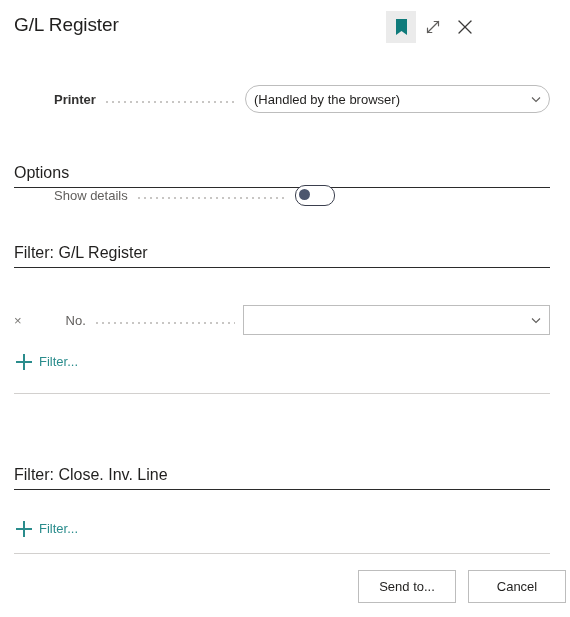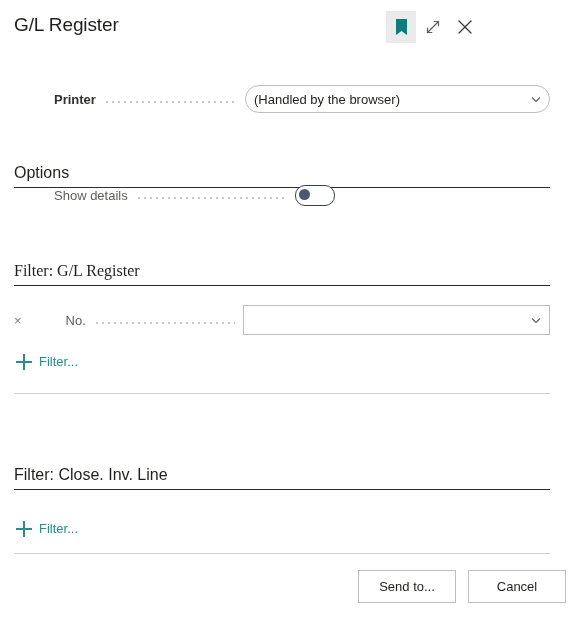--- a/index.html
+++ b/index.html
@@ -291,21 +291,21 @@
 </div>
 
 <div class="row" style="top:185px;">
   <span class="field-label muted">Show details</span>
   <span class="leader" style="flex:0 0 151px;"></span>
   <div class="toggle">
     <span class="knob"></span>
   </div>
 </div>
 
-<div class="section" style="top:262px;font-family:Liberation Serif, serif;">
+<div class="section" style="top:244px;">
   <div class="section-title">Filter: G/L Register</div>
   <div class="section-rule"></div>
 </div>
 
 <div class="row" style="top:305px;">
   <span class="clear-x">×</span>
   <span class="field-label muted">No.</span>
   <span class="leader"></span>
   <div class="dropdown" style="width:307px;height:30px;">
     <span class="value" placeholder=""></span>

